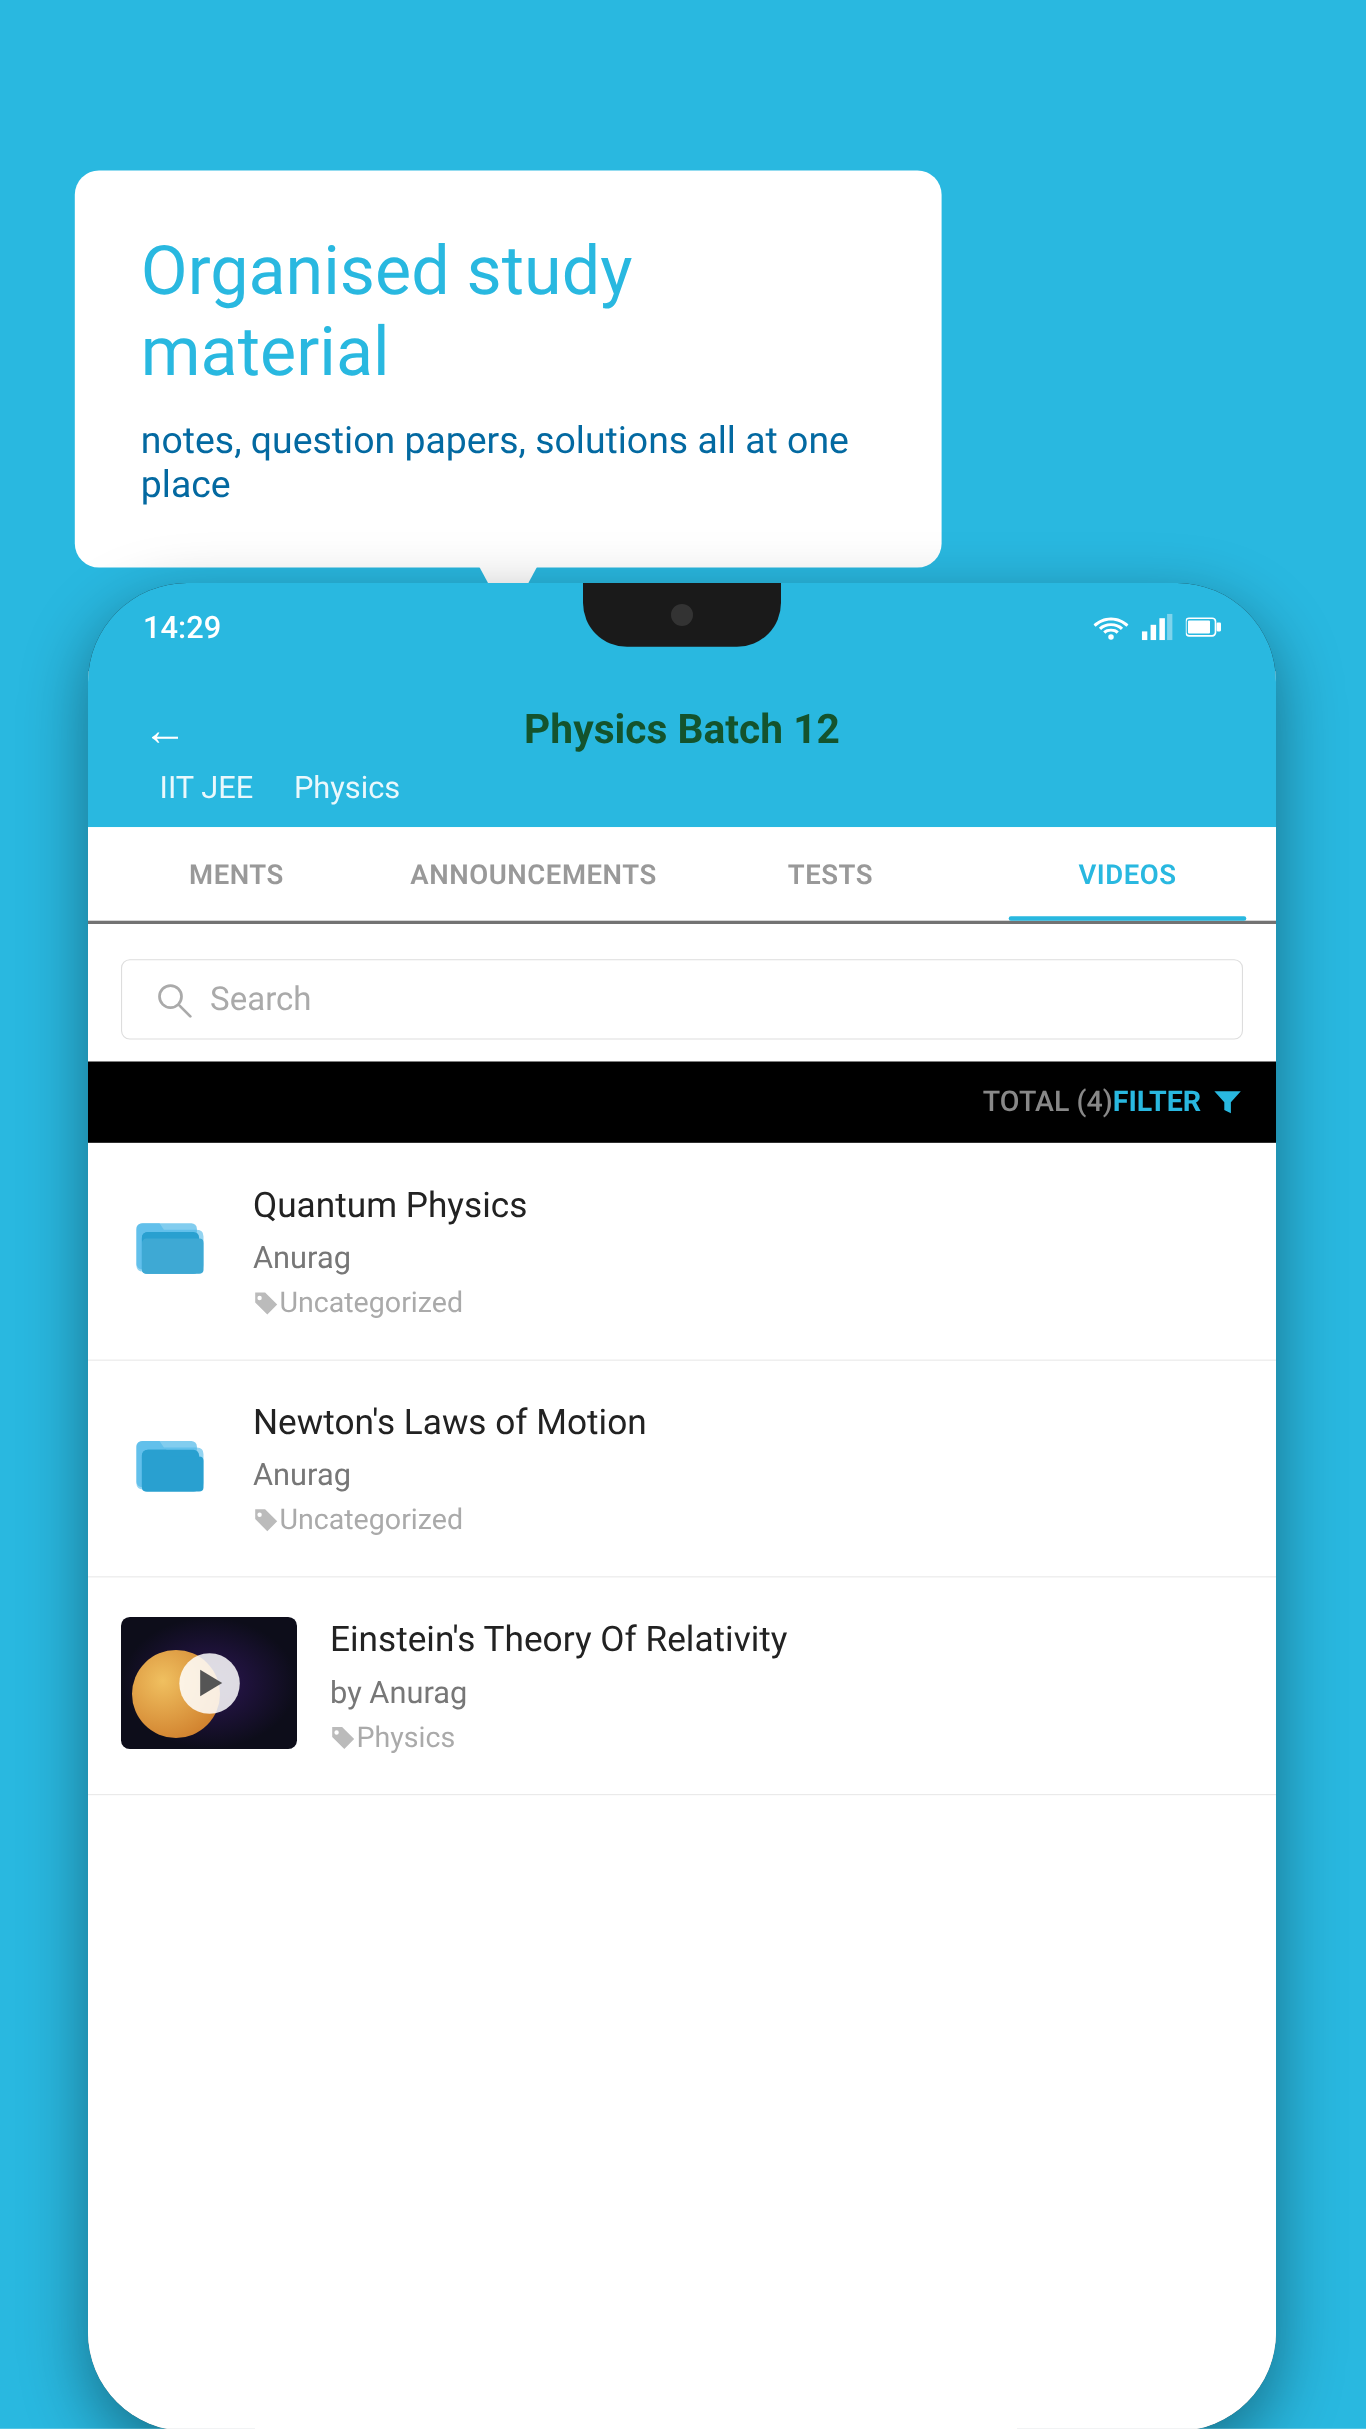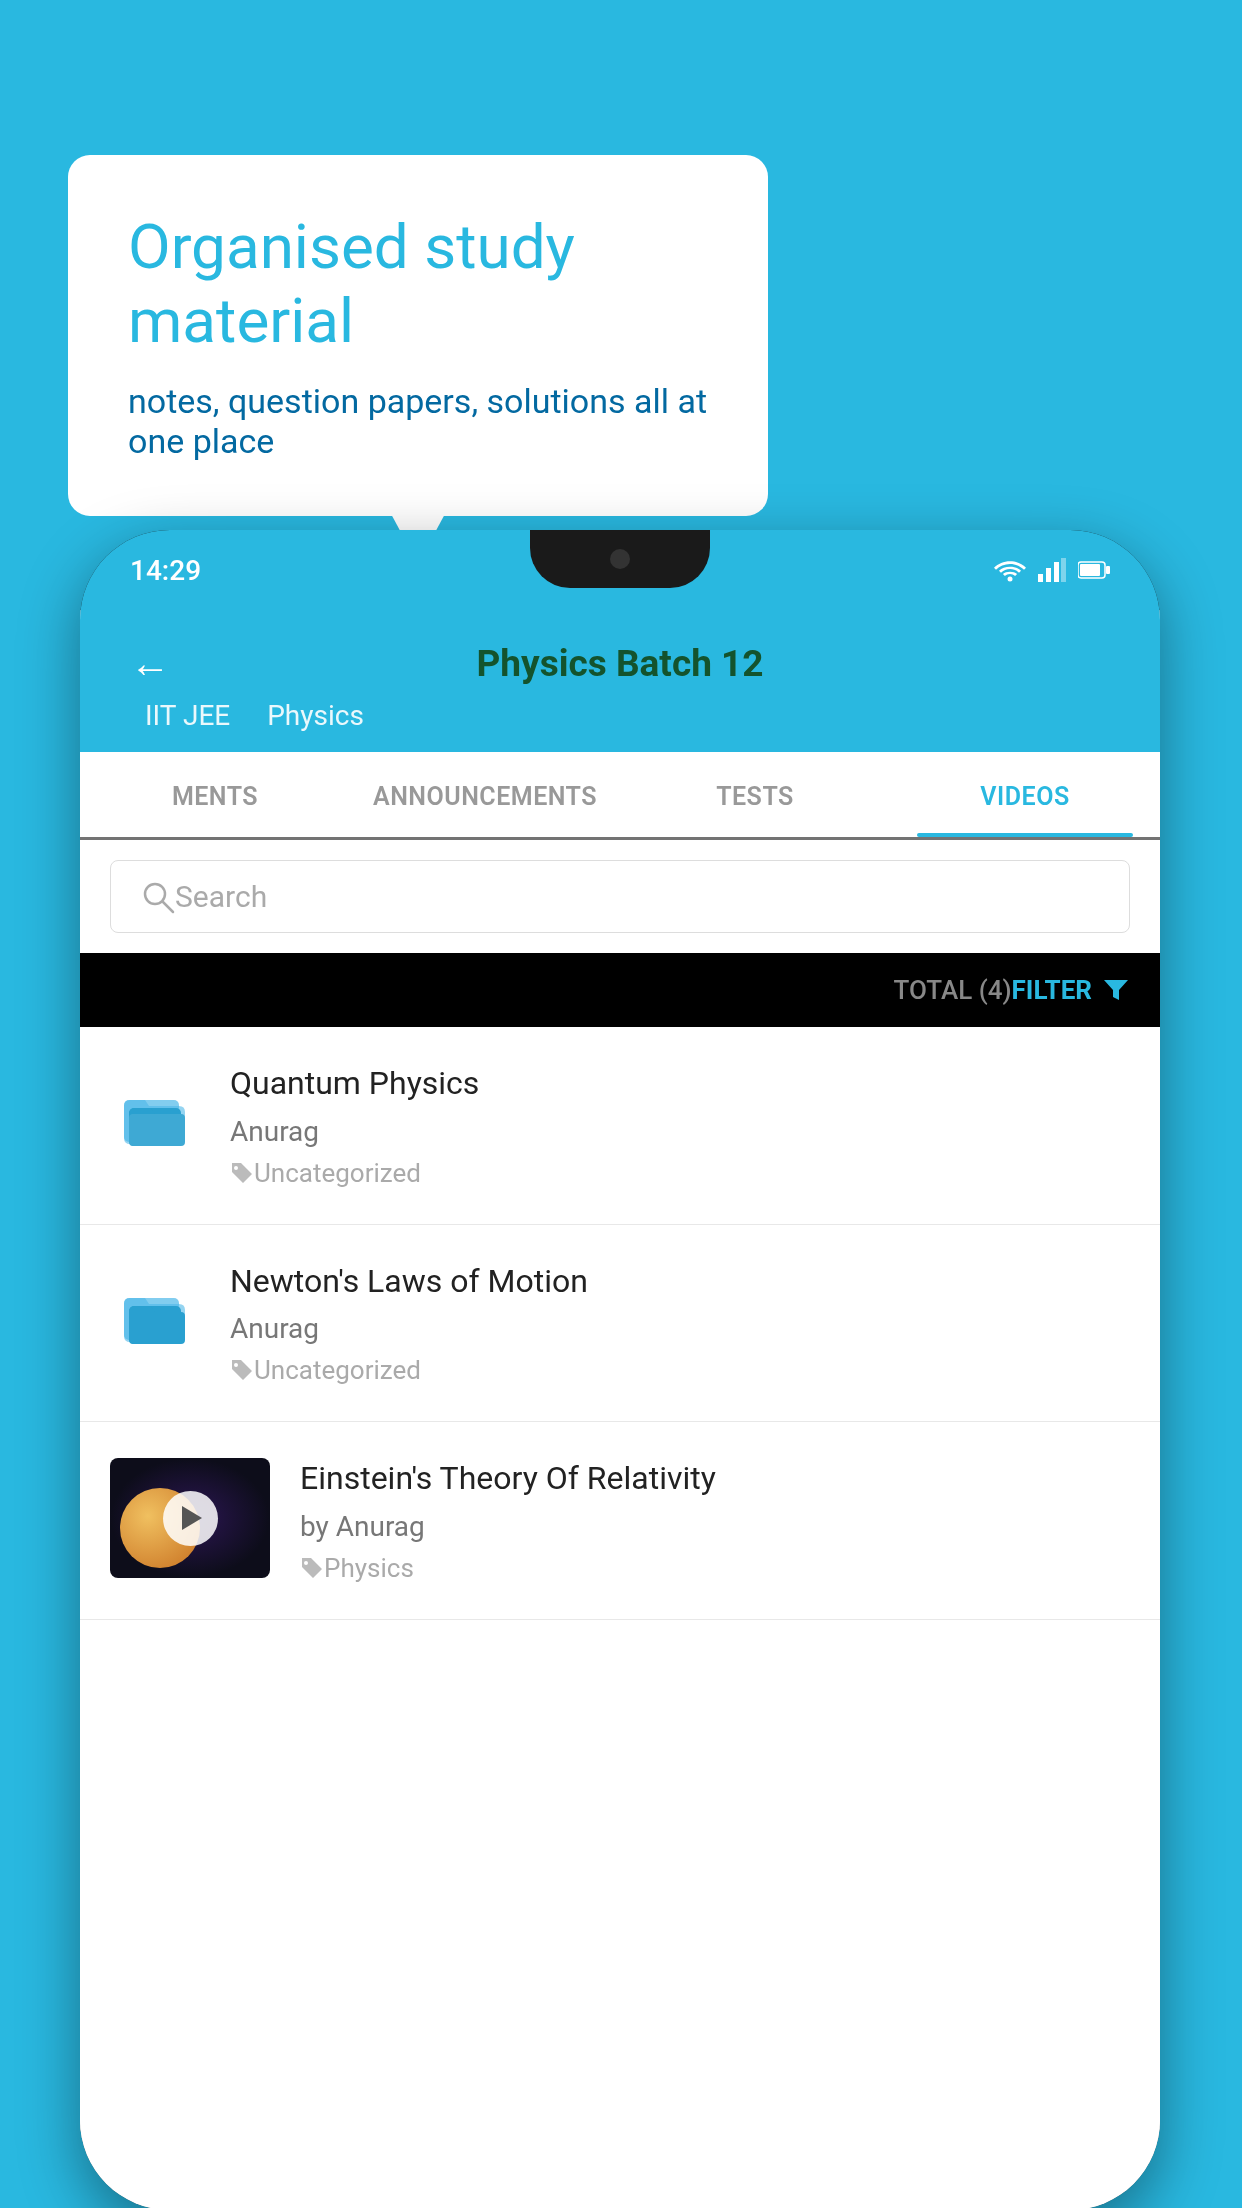--- a/index.html
+++ b/index.html
@@ -11,21 +11,21 @@
       font-family: 'Roboto', Arial, sans-serif;
       position: relative;
       overflow: hidden;
     }
 
     
     .speech-bubble-container {
       position: absolute;
       top: 155px;
       left: 68px;
-      width: 700px;
+      width: 788px;
     }
 
     .speech-bubble {
       background: white;
       border-radius: 22px;
       padding: 55px 60px;
       position: relative;
     }
 
     .speech-bubble::after {
@@ -191,20 +191,22 @@
       padding: 20px 30px;
     }
 
     .search-bar {
       background: white;
       border: 1px solid #ddd;
       border-radius: 8px;
       display: flex;
       align-items: center;
       padding: 18px 30px;
+      gap: 16px;
+      margin-top: 12px;
     }
 
     .search-placeholder {
       color: #aaa;
       font-size: 30px;
     }
 
     
     .filter-row {
       background: #000000;

